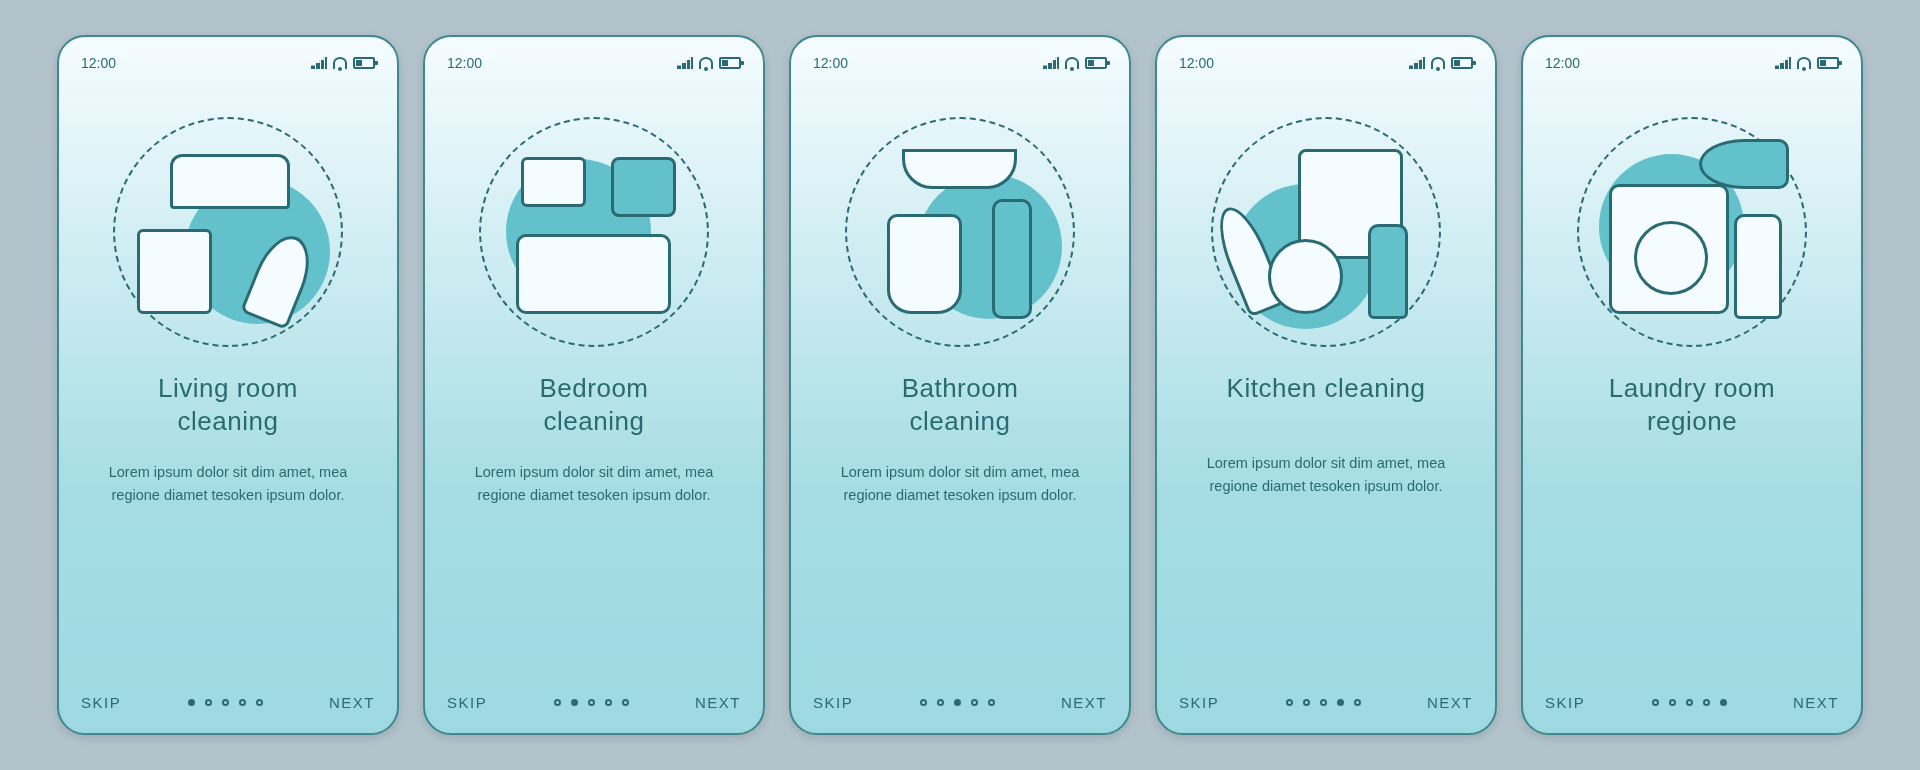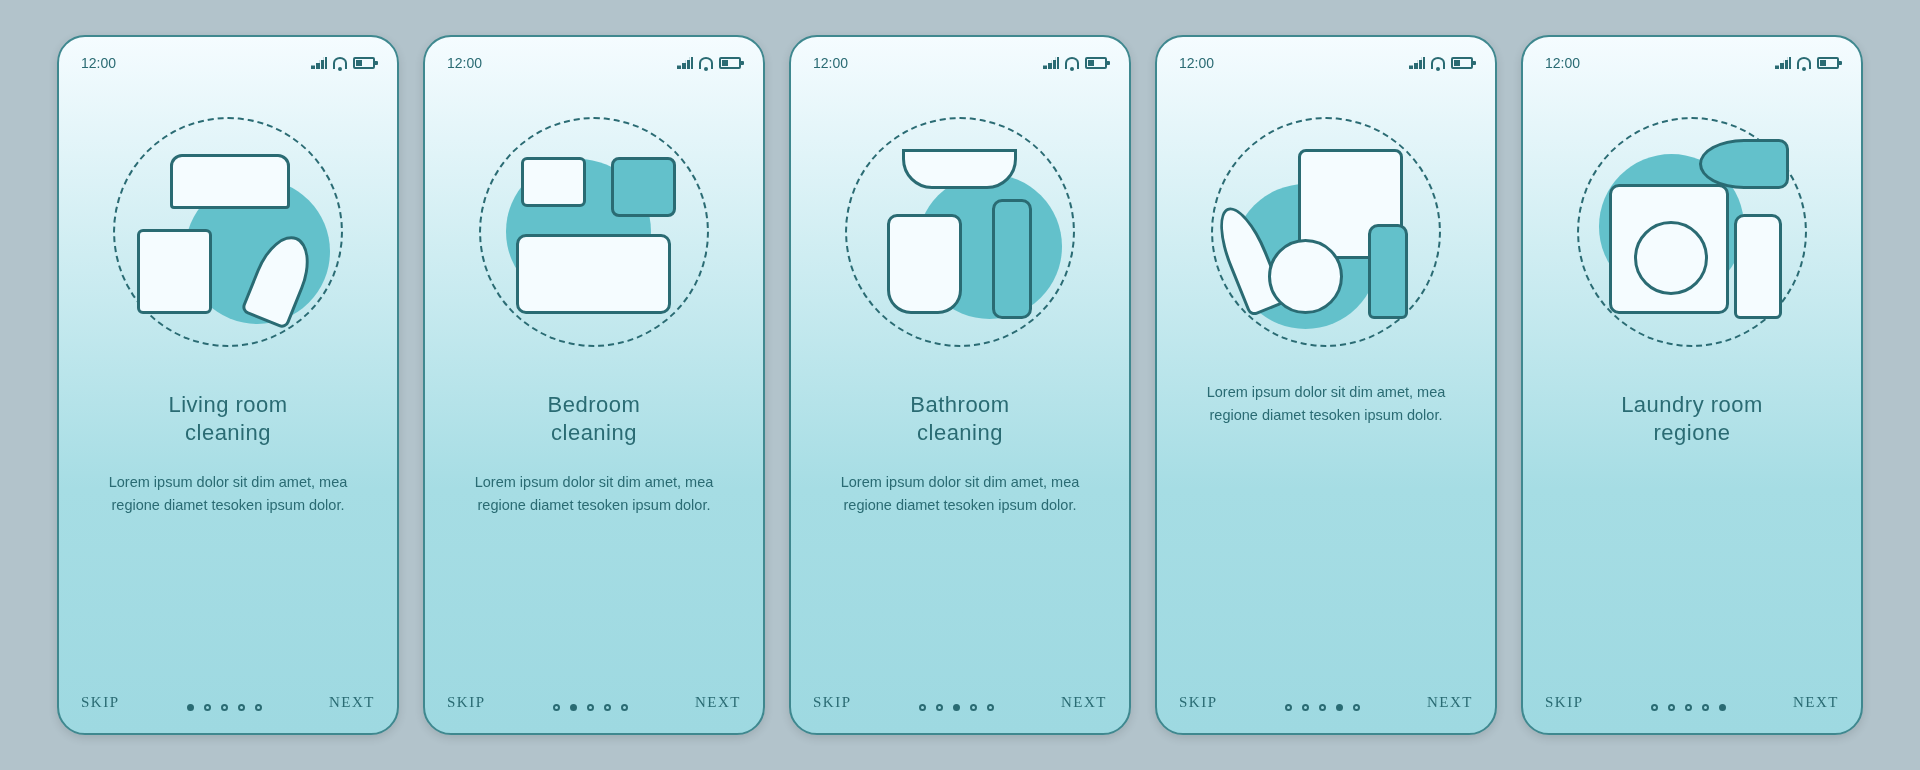--- a/index.html
+++ b/index.html
@@ -81,23 +81,23 @@
   background: #63c1cb;
   border-radius: 50%;
   position: absolute;
 }
 .shape {
   position: absolute;
   border: 3px solid #2a6b73;
   background: #f5fcff;
 }
 .title {
-  margin-top: 28px;
+  margin-top: 9px;
   text-align: center;
-  font-size: 22px;
+  font-size: 26px;
   font-weight: 400;
   letter-spacing: 0.5px;
   line-height: 1.25;
   min-height: 56px;
 }
 .desc {
   margin-top: 18px;
   text-align: center;
   font-size: 14.5px;
   line-height: 1.6;
@@ -110,27 +110,26 @@
   border: 2px solid #2a6b73;
   border-radius: 26px;
   font-size: 18px;
   color: #2a6b73;
   background: transparent;
   cursor: pointer;
 }
 .nav {
   display: flex;
   justify-content: space-between;
-  align-items: flex-end;
+  align-items: center;
   font-size: 15px;
   font-weight: 500;
   letter-spacing: 1.5px;
   margin-top: 8px;
   padding-bottom: 4px;
-  font-family: Liberation Serif, serif;
 }
 .dots { display: flex; gap: 10px; }
 .dot { width: 7px; height: 7px; border-radius: 50%; border: 2px solid #2a6b73; }
 .dot.active { background: #2a6b73; }
 .nav-btn { cursor: pointer; }
 
 
 .sofa { width:120px; height:55px; border-radius:12px 12px 4px 4px; top:35px; left:55px; }
 .dresser { width:75px; height:85px; border-radius:6px; top:110px; left:22px; }
 .broom { width:50px; height:90px; transform: rotate(22deg); top:115px; left:140px; border-radius:50% 50% 8px 8px; }
@@ -269,20 +268,21 @@
   </div>
   <div class="illustration">
     <div class="illus-circle">
       <div class="inner-blob" style="top:65px;left:20px;"></div>
       <div class="shape oven"></div>
       <div class="shape mop"></div>
       <div class="shape plate"></div>
       <div class="shape bottle"></div>
     </div>
   </div>
+  <div class="title" style="white-space:pre-line">Kitchen cleaning</div>
   <div class="desc">Lorem ipsum dolor sit dim amet, mea regione diamet tesoken ipsum dolor.</div>
   <div class="spacer"></div>
   <div class="nav">
     <span class="nav-btn">SKIP</span>
     <div class="dots">
       <span class="dot"></span>
       <span class="dot"></span>
       <span class="dot"></span>
       <span class="dot active"></span>
       <span class="dot"></span>

